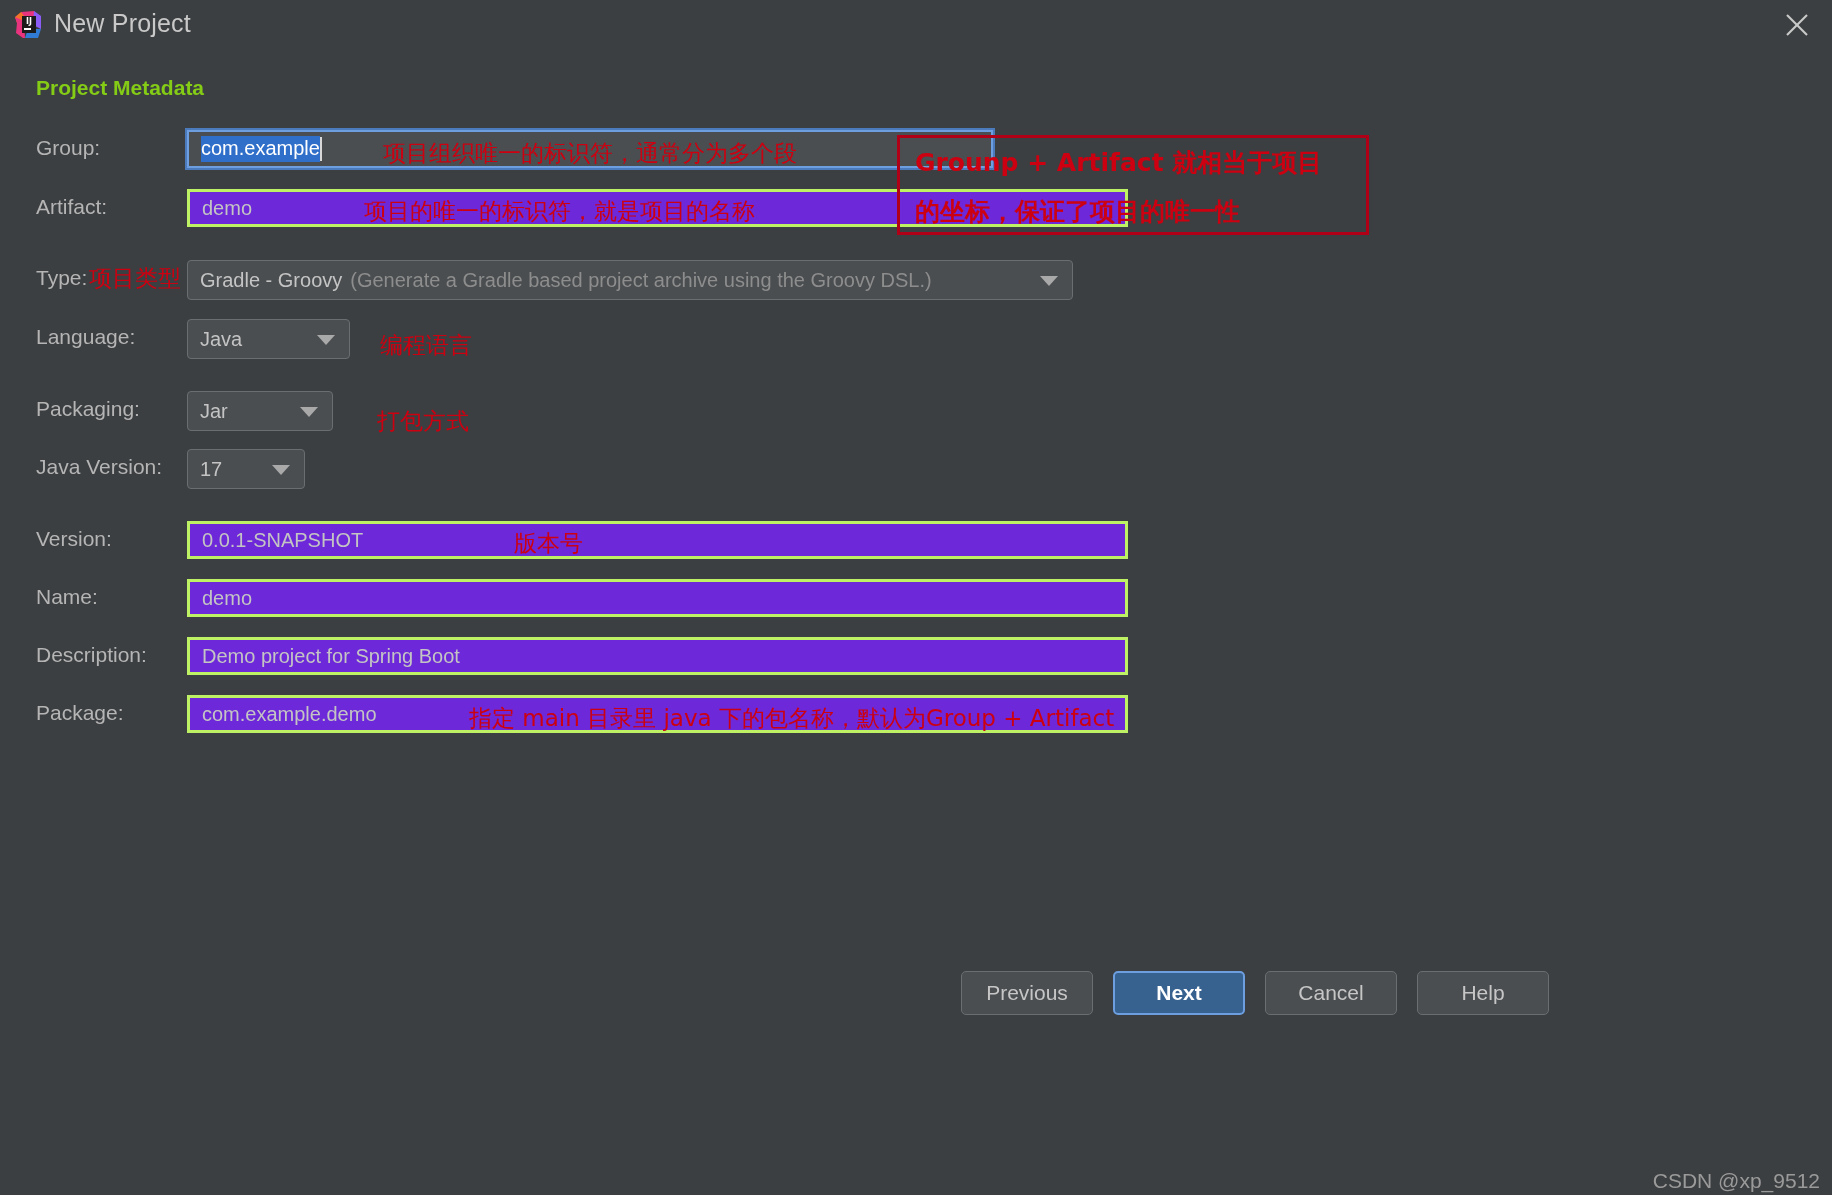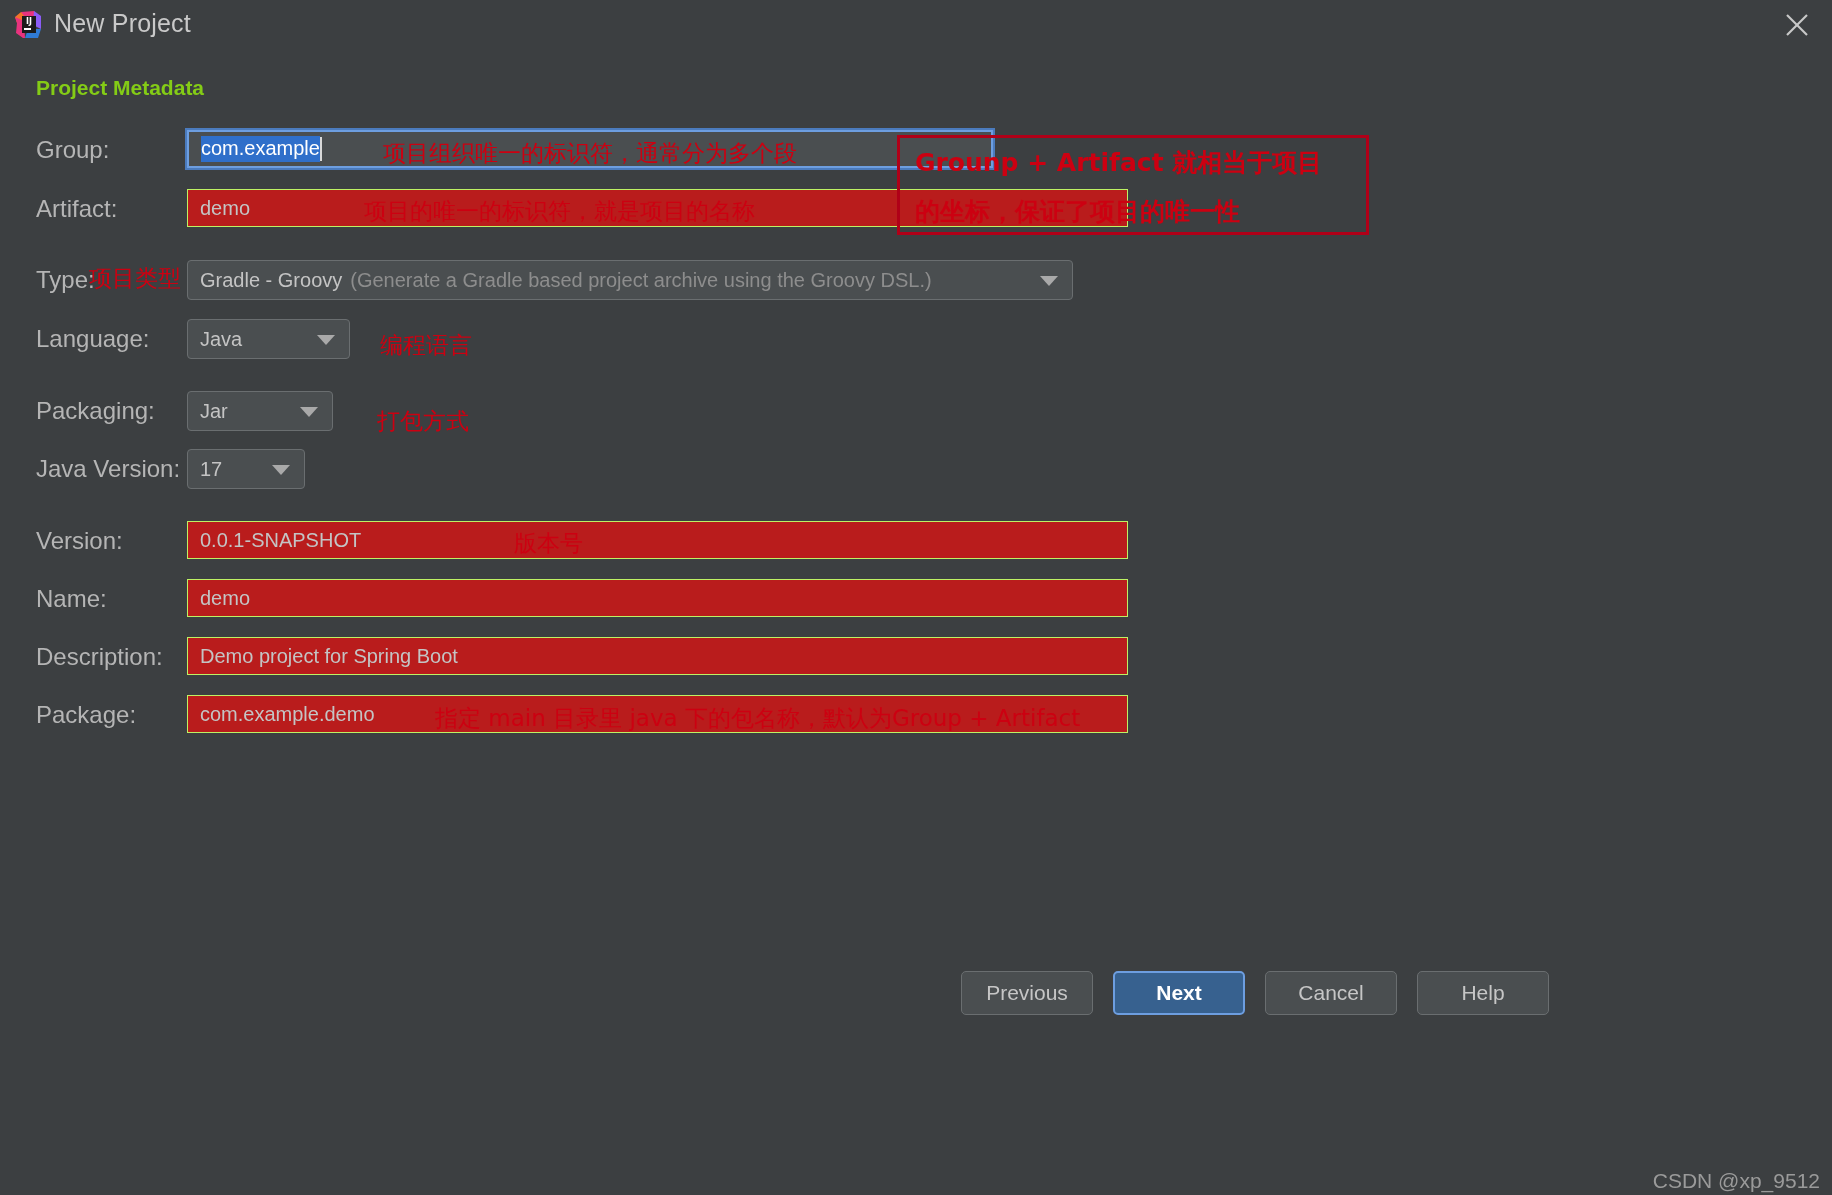--- a/index.html
+++ b/index.html
@@ -48,28 +48,28 @@
     position: absolute;
     left: 36px; top: 76px;
     font-size: 21px;
     font-weight: bold;
     color: #84cc16;
   }
 
   
   .label {
     position: absolute;
-    font-size: 24px;
+    font-size: 21px;
     color: #b5b5b5;
     white-space: nowrap;
   }
   .textfield {
     position: absolute;
-    background: #b91c1c;
-    border: 1px solid #bef264;
+    background: #6d28d9;
+    border: 3px solid #bef264;
     box-sizing: border-box;
     height: 38px;
     display: flex;
     align-items: center;
     padding-left: 12px;
     font-size: 20px;
     color: #c4c4c4;
     cursor: text;
   }
   .textfield.focused {
@@ -273,21 +273,21 @@
 <div class="textfield" style="left:187px; top:637px; width:941px;">
   <span>Demo project for Spring Boot</span>
 </div>
 
 <div class="label" style="left:36px; top:701px;">Package:</div>
 
 <div class="textfield" style="left:187px; top:695px; width:941px;">
   <span>com.example.demo</span>
 </div>
 
-<div class="anno" style="left:435px; top:703px;">指定 main 目录里 java 下的包名称，默认为Group + Artifact</div>
+<div class="anno" style="left:469px; top:703px;">指定 main 目录里 java 下的包名称，默认为Group + Artifact</div>
 
 <div class="btn" style="left:961px; top:971px; width:132px;">Previous</div>
 
 <div class="btn primary" style="left:1113px; top:971px; width:132px;">Next</div>
 
 <div class="btn" style="left:1265px; top:971px; width:132px;">Cancel</div>
 
 <div class="btn" style="left:1417px; top:971px; width:132px;">Help</div>
 
 <div id="watermark">CSDN @xp_9512</div>

